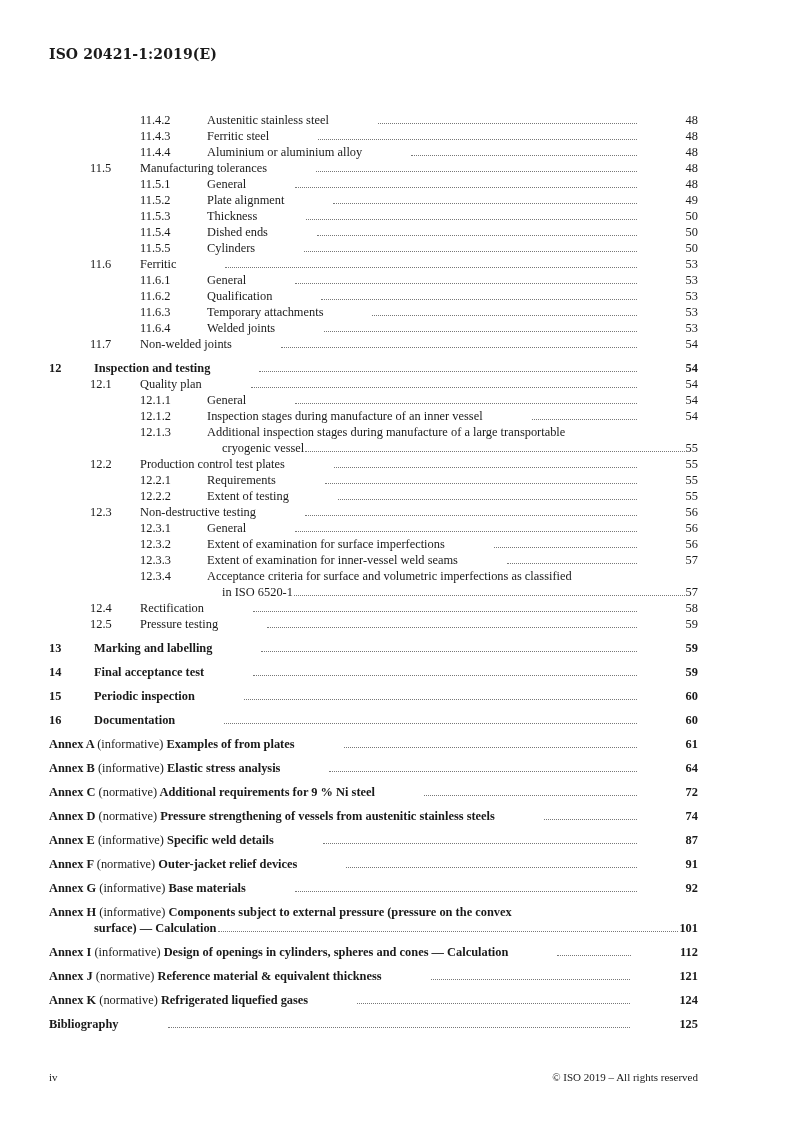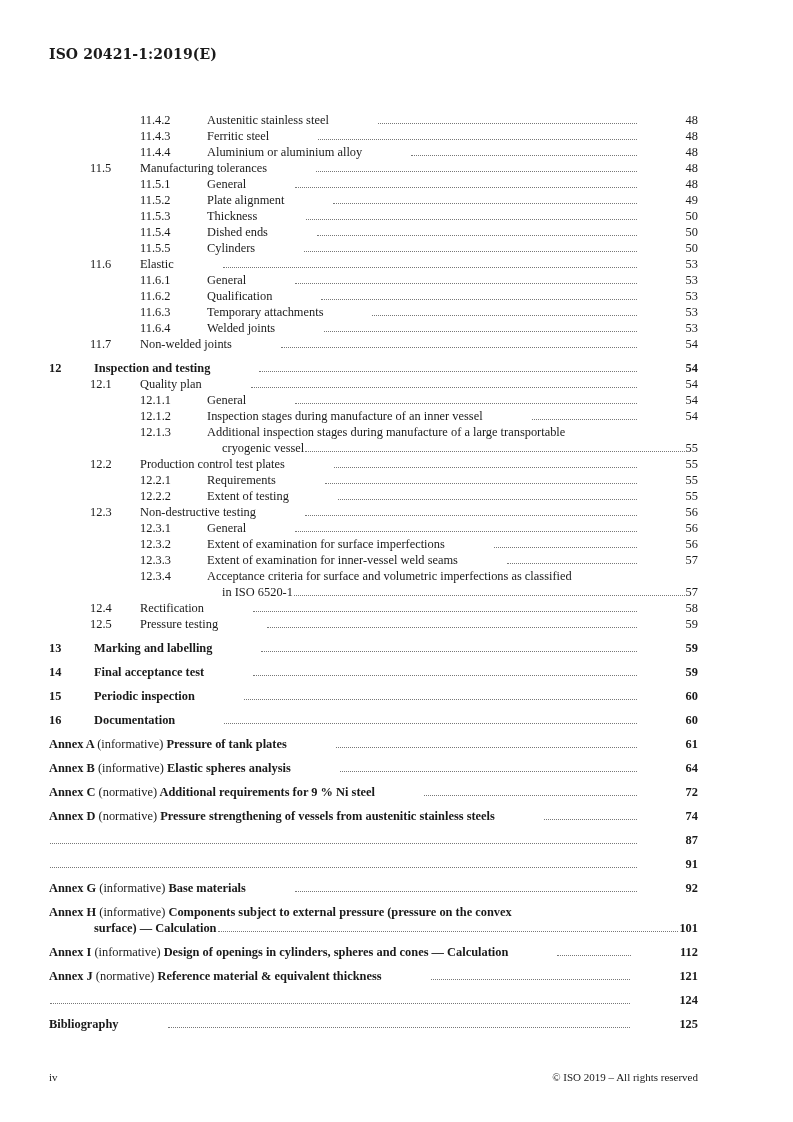--- a/index.html
+++ b/index.html
@@ -107,21 +107,21 @@
       <span class="page">50</span>
     </div>
   <div class="row lvl3">
       <span class="num">11.5.5</span>
       <span class="title">Cylinders</span>
       <span class="leader"></span>
       <span class="page">50</span>
     </div>
   <div class="row lvl2">
       <span class="num">11.6</span>
-      <span class="title">Elastic</span>
+      <span class="title">Ferritic</span>
       <span class="leader"></span>
       <span class="page">53</span>
     </div>
   <div class="row lvl3">
       <span class="num">11.6.1</span>
       <span class="title">General</span>
       <span class="leader"></span>
       <span class="page">53</span>
     </div>
   <div class="row lvl3">
@@ -265,44 +265,46 @@
       <span class="page">60</span>
     </div>
   <div class="row lvl1 bold gap-top">
       <span class="num">16</span>
       <span class="title">Documentation</span>
       <span class="leader"></span>
       <span class="page">60</span>
     </div>
 
   <div class="row annex bold gap-top">
-      <span class="title"><span>Annex A</span> <span class="normal">(informative)</span> <span>Pressure of tank plates</span></span>
+      <span class="title"><span>Annex A</span> <span class="normal">(informative)</span> <span>Examples of from plates</span></span>
       <span class="leader"></span>
       <span class="page">61</span>
     </div>
   <div class="row annex bold gap-top">
-      <span class="title"><span>Annex B</span> <span class="normal">(informative)</span> <span>Elastic spheres analysis</span></span>
+      <span class="title"><span>Annex B</span> <span class="normal">(informative)</span> <span>Elastic stress analysis</span></span>
       <span class="leader"></span>
       <span class="page">64</span>
     </div>
   <div class="row annex bold gap-top">
       <span class="title"><span>Annex C</span> <span class="normal">(normative)</span> <span>Additional requirements for 9 % Ni steel</span></span>
       <span class="leader"></span>
       <span class="page">72</span>
     </div>
   <div class="row annex bold gap-top">
       <span class="title"><span>Annex D</span> <span class="normal">(normative)</span> <span>Pressure strengthening of vessels from austenitic stainless steels</span></span>
       <span class="leader"></span>
       <span class="page">74</span>
     </div>
   <div class="row annex bold gap-top">
+      <span class="title"><span>Annex E</span> <span class="normal">(informative)</span> <span>Specific weld details</span></span>
       <span class="leader"></span>
       <span class="page">87</span>
     </div>
   <div class="row annex bold gap-top">
+      <span class="title"><span>Annex F</span> <span class="normal">(normative)</span> <span>Outer-jacket relief devices</span></span>
       <span class="leader"></span>
       <span class="page">91</span>
     </div>
   <div class="row annex bold gap-top">
       <span class="title"><span>Annex G</span> <span class="normal">(informative)</span> <span>Base materials</span></span>
       <span class="leader"></span>
       <span class="page">92</span>
     </div>
   <div class="row annex bold gap-top multiline">
     <span class="line1"><span>Annex H</span> <span class="normal">(informative)</span> <span>Components subject to external pressure (pressure on the convex</span></span>
@@ -316,20 +318,21 @@
       <span class="title"><span>Annex I</span> <span class="normal">(informative)</span> <span>Design of openings in cylinders, spheres and cones — Calculation</span></span>
       <span class="leader"></span>
       <span class="page">112</span>
     </div>
   <div class="row annex bold gap-top">
       <span class="title"><span>Annex J</span> <span class="normal">(normative)</span> <span>Reference material &amp; equivalent thickness</span></span>
       <span class="leader"></span>
       <span class="page">121</span>
     </div>
   <div class="row annex bold gap-top">
+      <span class="title"><span>Annex K</span> <span class="normal">(normative)</span> <span>Refrigerated liquefied gases</span></span>
       <span class="leader"></span>
       <span class="page">124</span>
     </div>
   <div class="row annex bold gap-top">
       <span class="title">Bibliography</span>
       <span class="leader"></span>
       <span class="page">125</span>
     </div>
 </div>
 

